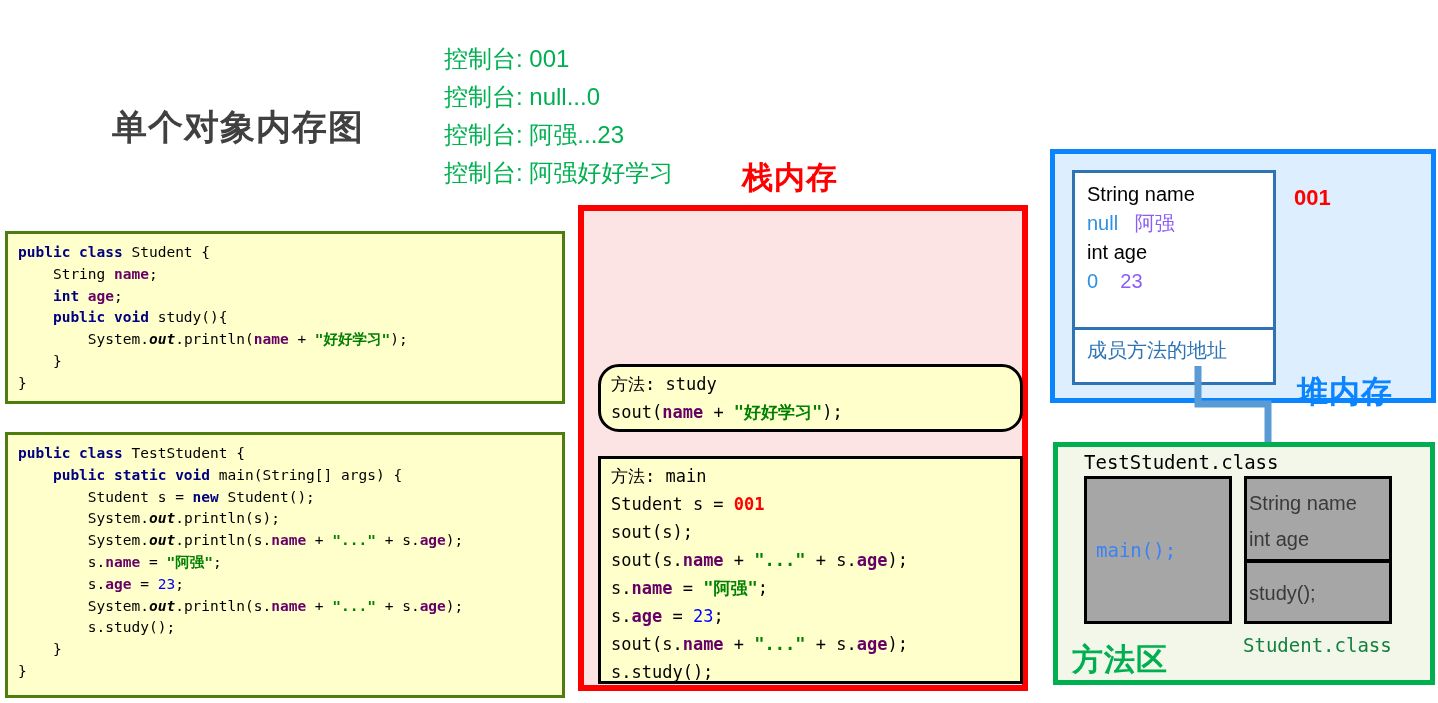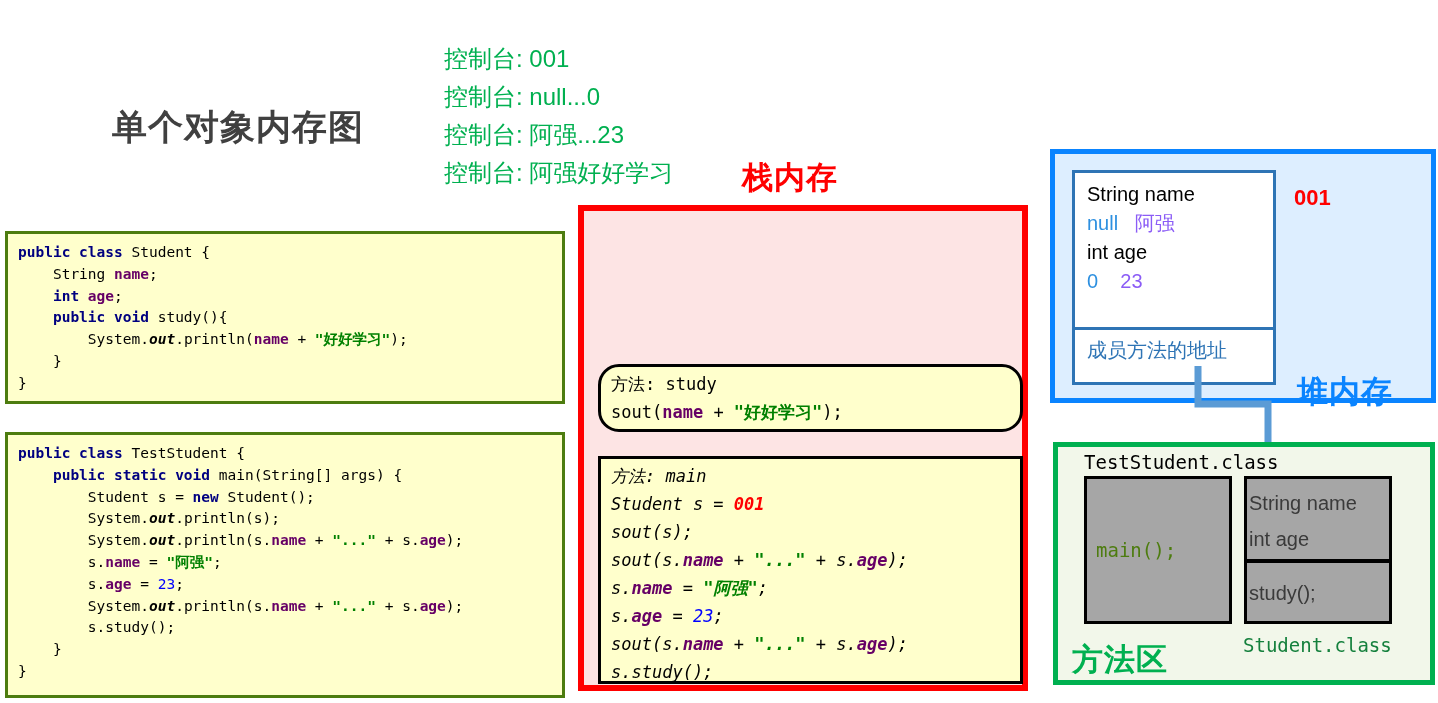--- a/index.html
+++ b/index.html
@@ -96,21 +96,20 @@
   #frame-study {
     left: 598px; top: 364px;
     width: 425px; height: 68px;
     padding: 3px 0 0 10px;
     border-radius: 21px;
   }
   #frame-main {
     left: 598px; top: 456px;
     width: 425px; height: 228px;
     padding: 3px 12px 0 10px;
-    font-style: italic;
   }
   .addr { color: #ff0000; font-weight: bold; }
 
   
   #heap-box {
     left: 1050px; top: 149px;
     width: 386px; height: 254px;
     background: #ddeeff;
     border: 5px solid #0a84ff;
     box-sizing: border-box;
@@ -182,21 +181,21 @@
     border-bottom: 4px solid #000000;
   }
   #gbox-student-method {
     left: 1244px; top: 563px;
     width: 148px; height: 61px;
     border-top: none;
   }
   .gbox-text-mono {
     position: absolute;
     font-family: "DejaVu Sans Mono", monospace;
-    font-size: 19px; color: #4d7c0f;
+    font-size: 19px; color: #3b82f6;
     white-space: nowrap;
     text-align: center;
   }
   .gbox-text-sans {
     position: absolute;
     font-family: "Liberation Sans", sans-serif;
     font-size: 20px; color: #3a3a3a;
     white-space: nowrap;
   }
   #txt-main     { left: 1096px; top: 539px; }

